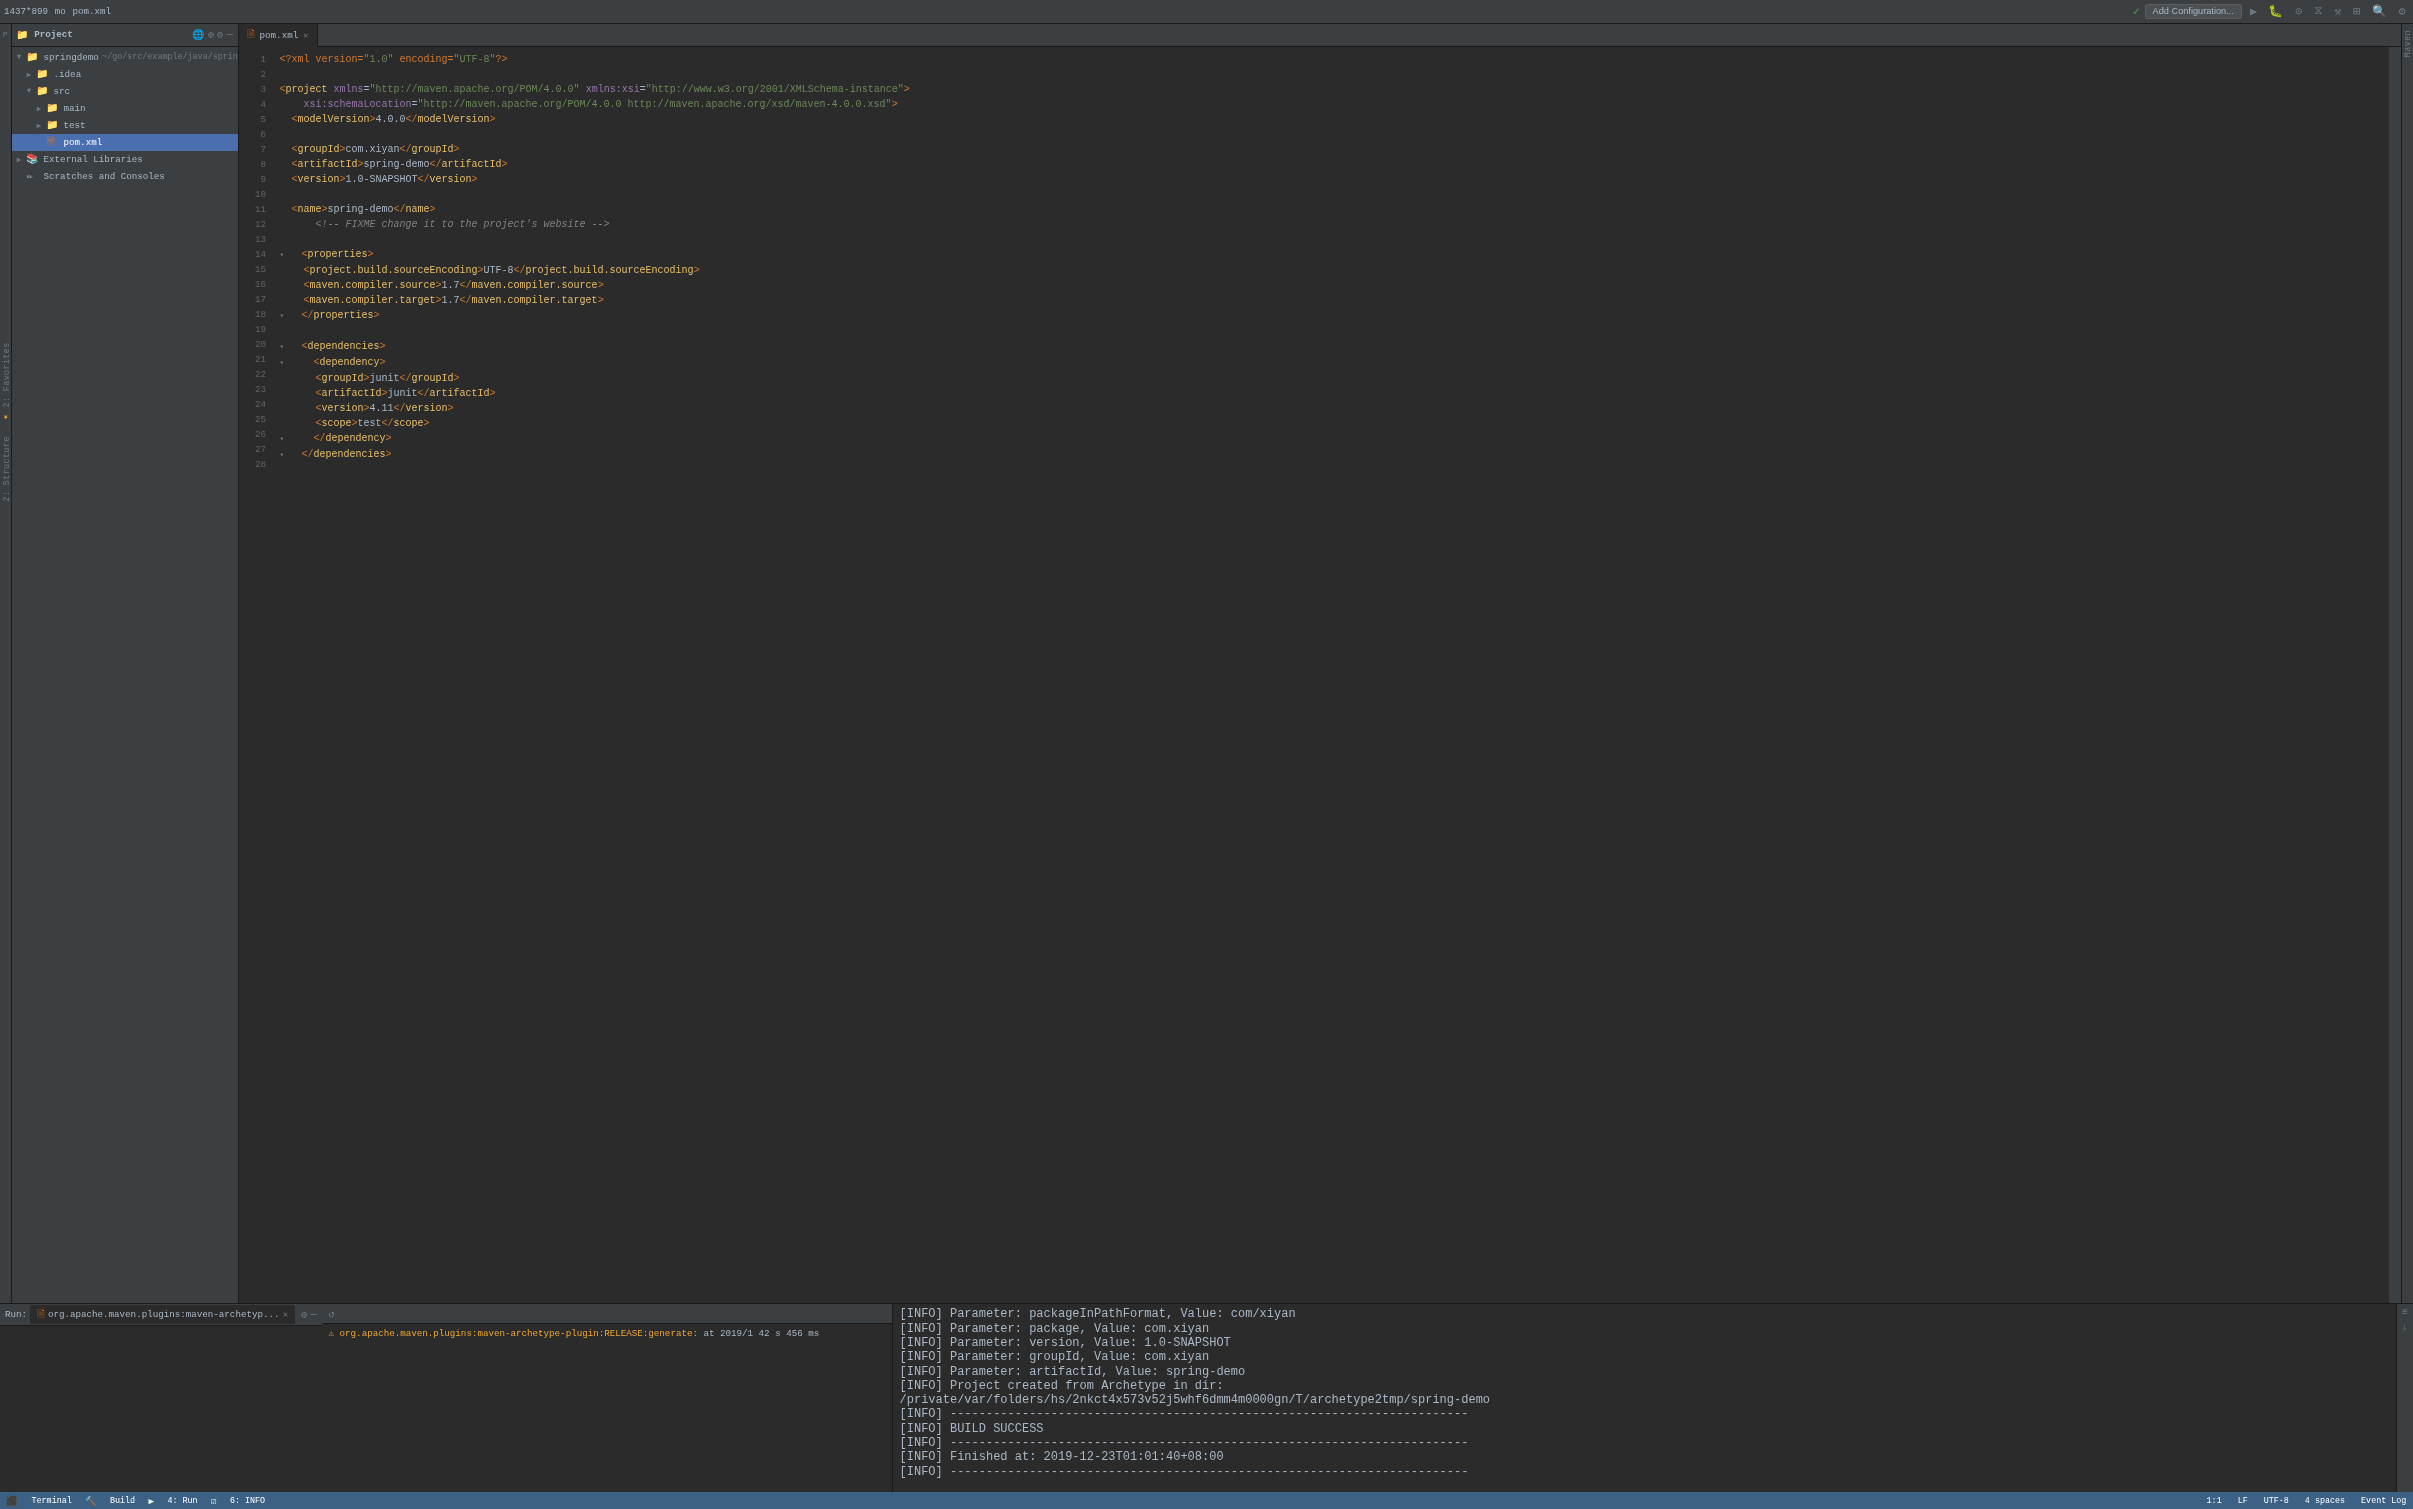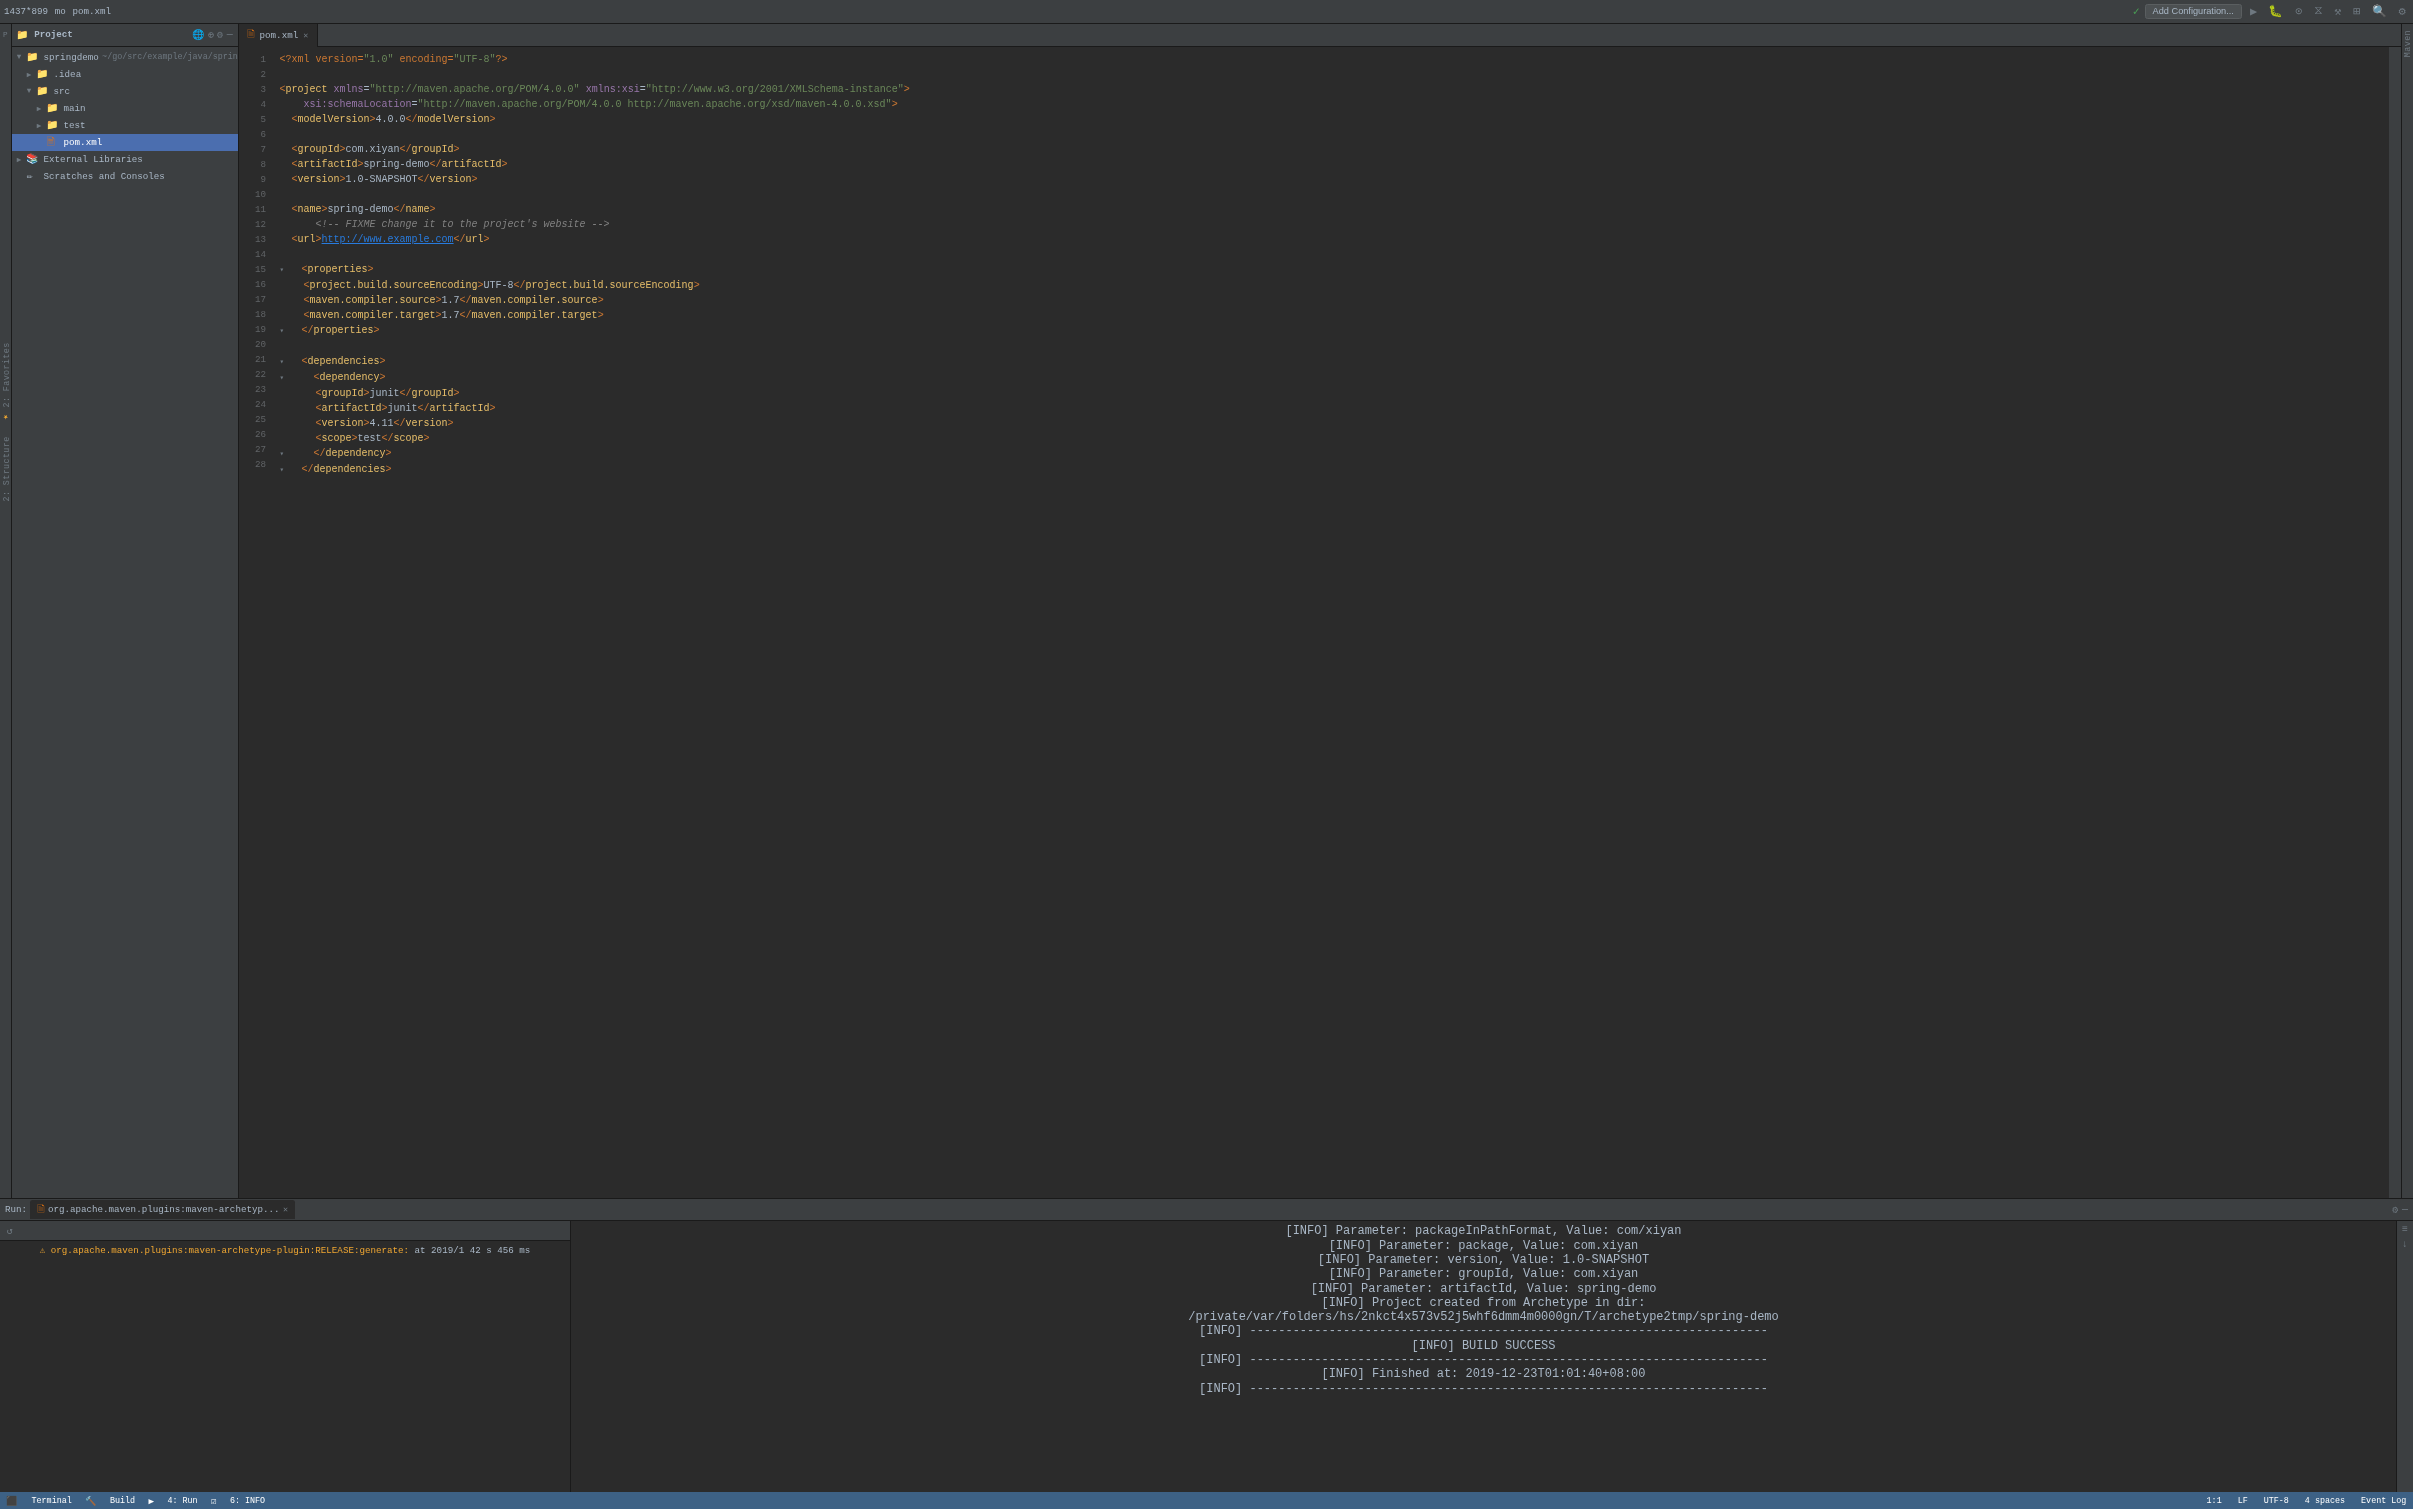--- a/index.html
+++ b/index.html
@@ -257,26 +257,24 @@
       transform: rotate(180deg);
       font-size: 8.4px;
       color: #6e7880;
       margin-top: 6.7px;
       cursor: pointer;
       letter-spacing: 0.4px;
     }
 
     
     .bottom-panel {
-      height: 294px;
-      display: flex;
-      flex-direction: column;
+      height: 189px;
+      display: flex;
       border-top: 0.8px solid #1a1a1a;
       flex-shrink: 0;
-      text-align: center;
     }
     .bottom-tab-bar {
       display: flex;
       align-items: center;
       background: #3c3f41;
       height: 22px;
       border-bottom: 0.8px solid #1a1a1a;
       padding: 0 5px;
       gap: 3.4px;
       flex-shrink: 0;
@@ -544,21 +542,20 @@
         <div class="code-line">  <span class="xml-bracket">&lt;</span><span class="xml-tag">artifactId</span><span class="xml-bracket">&gt;</span><span class="xml-text">spring-demo</span><span class="xml-bracket">&lt;/</span><span class="xml-tag">artifactId</span><span class="xml-bracket">&gt;</span></div>
 
         <div class="code-line">  <span class="xml-bracket">&lt;</span><span class="xml-tag">version</span><span class="xml-bracket">&gt;</span><span class="xml-text">1.0-SNAPSHOT</span><span class="xml-bracket">&lt;/</span><span class="xml-tag">version</span><span class="xml-bracket">&gt;</span></div>
 
         <div class="code-line"> </div>
 
         <div class="code-line">  <span class="xml-bracket">&lt;</span><span class="xml-tag">name</span><span class="xml-bracket">&gt;</span><span class="xml-text">spring-demo</span><span class="xml-bracket">&lt;/</span><span class="xml-tag">name</span><span class="xml-bracket">&gt;</span></div>
 
         <div class="code-line">  <span class="xml-comment">&lt;!-- <em>FIXME change it to the project's website</em> --&gt;</span></div>
 
-        <div class="code-line">  <span class="xml-bracket">&lt;</span><span class="xml-tag">url</span><span class="xml-bracket">&gt;</span><span class="xml-url">http://www.example.com</span><span class="xml-bracket">&lt;/</span><span class="xml-tag">url</span><span class="xml-bracket">&gt;</span></div>
 
         <div class="code-line"> </div>
 
         <div class="code-line"><span class="fold-arrow">▾</span>  <span class="xml-bracket">&lt;</span><span class="xml-tag">properties</span><span class="xml-bracket">&gt;</span></div>
 
         <div class="code-line">    <span class="xml-bracket">&lt;</span><span class="xml-tag">project.build.sourceEncoding</span><span class="xml-bracket">&gt;</span><span class="xml-text">UTF-8</span><span class="xml-bracket">&lt;/</span><span class="xml-tag">project.build.sourceEncoding</span><span class="xml-bracket">&gt;</span></div>
 
         <div class="code-line">    <span class="xml-bracket">&lt;</span><span class="xml-tag">maven.compiler.source</span><span class="xml-bracket">&gt;</span><span class="xml-text">1.7</span><span class="xml-bracket">&lt;/</span><span class="xml-tag">maven.compiler.source</span><span class="xml-bracket">&gt;</span></div>
 
         <div class="code-line">    <span class="xml-bracket">&lt;</span><span class="xml-tag">maven.compiler.target</span><span class="xml-bracket">&gt;</span><span class="xml-text">1.7</span><span class="xml-bracket">&lt;/</span><span class="xml-tag">maven.compiler.target</span><span class="xml-bracket">&gt;</span></div>

